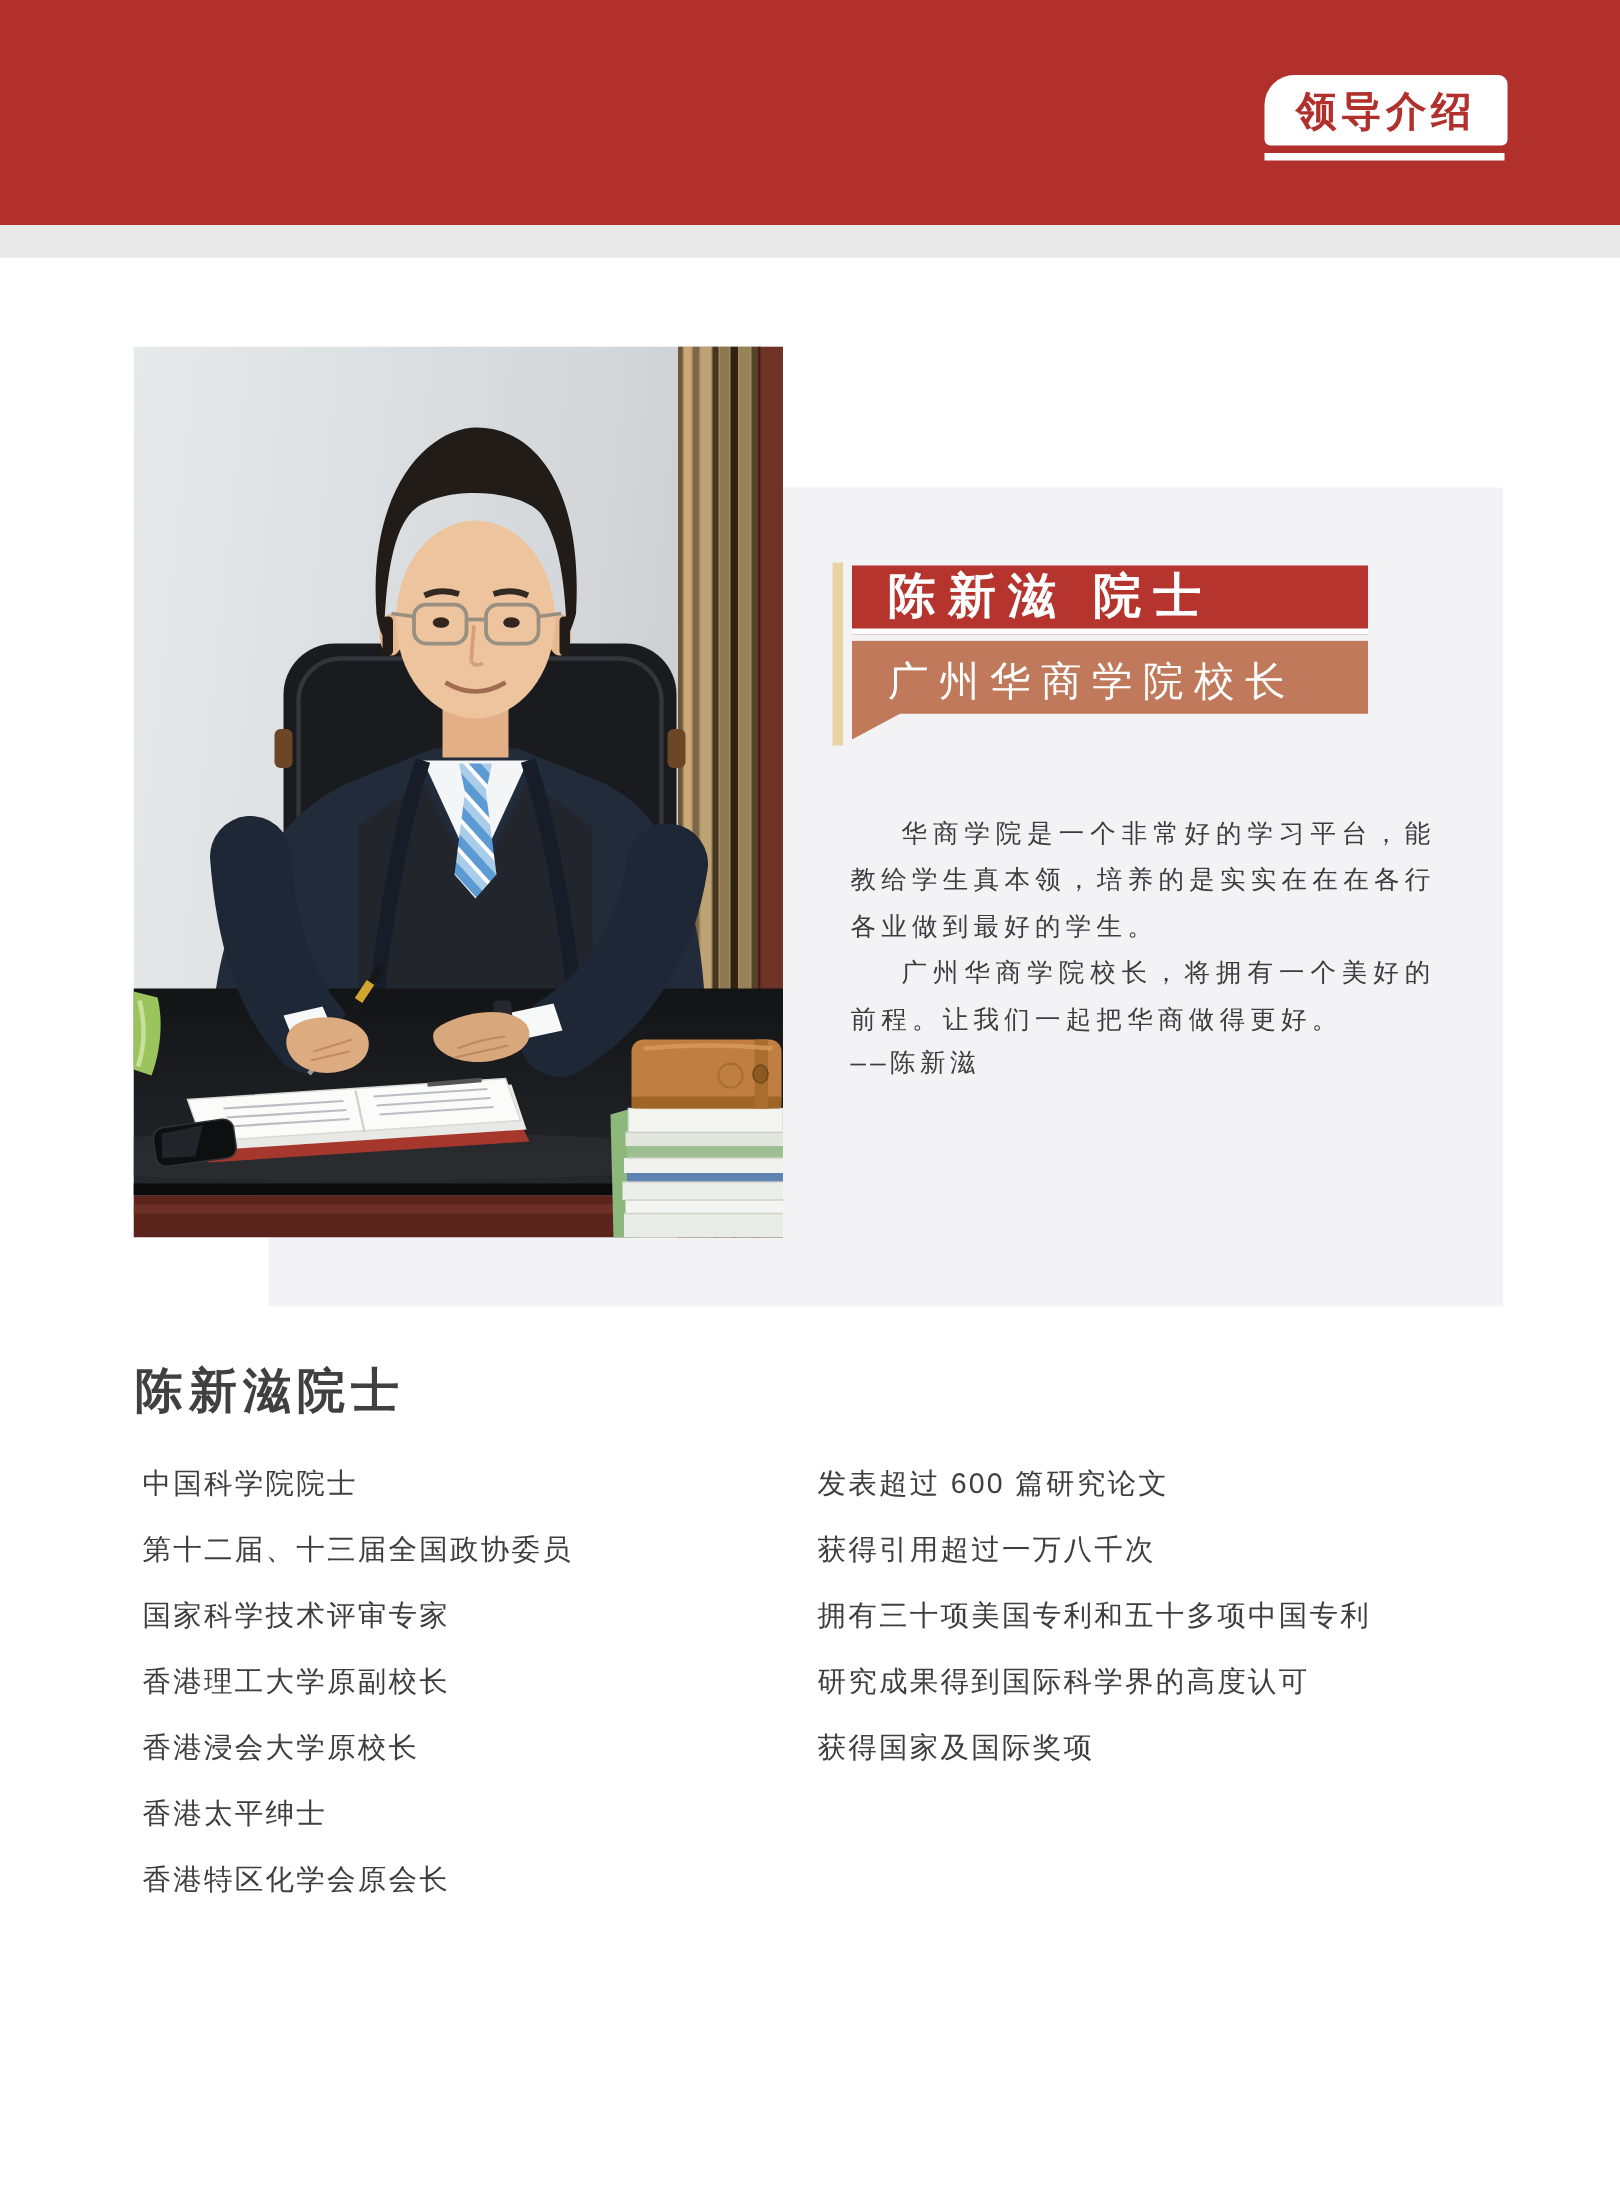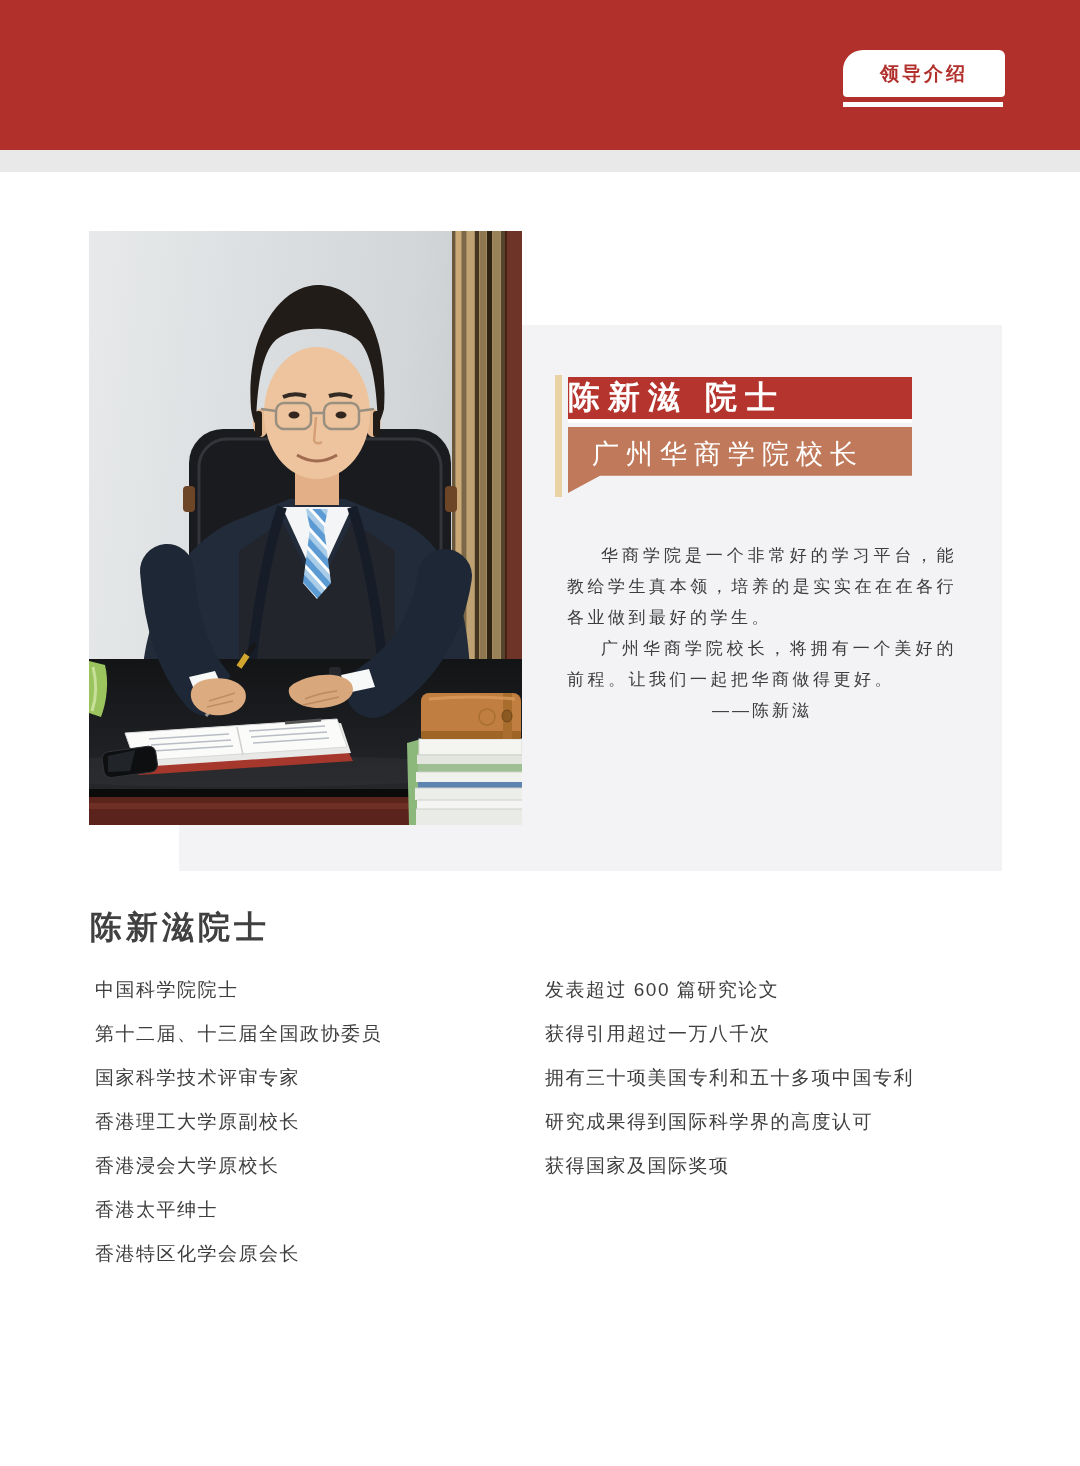--- a/index.html
+++ b/index.html
@@ -10,50 +10,50 @@
     font-family:"Liberation Sans","DejaVu Sans",sans-serif;
     color:#3d3d3d;
   }
   
   .header-band { position:absolute; left:0; top:0; width:1080px; height:150px; background:#b2302c; }
   .gray-strip  { position:absolute; left:0; top:150px; width:1080px; height:22px; background:#e9e9e9; }
   .badge {
     position:absolute; left:843px; top:50px; width:162px; height:47px;
     background:#ffffff; border-radius:20px 6px 4px 4px;
     display:flex; align-items:center; justify-content:center;
-    color:#b2302c; font-weight:bold; font-size:19px; letter-spacing:3px;
+    color:#b2302c; font-weight:bold; font-size:27px; letter-spacing:3px;
   }
   .badge-underline { position:absolute; left:843px; top:102px; width:160px; height:5px; background:#ffffff; }
   
   .panel { position:absolute; left:179px; top:325px; width:823px; height:546px; background:#f3f3f6; }
   .photo { position:absolute; left:89px; top:231px; width:433px; height:594px; }
   .photo svg { display:block; width:433px; height:594px; }
   
   .ribbon-tan { position:absolute; left:555px; top:375px; width:7px; height:122px; background:#e9d3a5; }
   .ribbon-red {
     position:absolute; left:568px; top:377px; width:344px; height:46px;
     background:#b5342e; border-bottom:4px solid #ffffff;
-    display:flex; align-items:center; 
+    display:flex; align-items:center; padding-left:24px;
     color:#ffffff; font-size:32px; font-weight:bold; letter-spacing:8px;
   }
   .ribbon-brown {
     position:absolute; left:568px; top:427px; width:344px; height:66px;
     background:#c0795a;
     clip-path:polygon(0 0, 100% 0, 100% 74%, 9.3% 74%, 0 100%);
     padding:9px 16px 0 24px;
     color:#ffffff; font-size:27px; letter-spacing:7px;
   }
   
   .quote {
     position:absolute; left:567px; top:540px; width:390px;
     font-size:17px; line-height:31px; letter-spacing:3.5px;
     color:#3d3d3d; text-align:justify;
   }
   .quote p { text-indent:2em; }
-  .quote .attribution { text-indent:0; text-align:center; letter-spacing:3px; }
+  .quote .attribution { text-indent:0; text-align:left; letter-spacing:3px;font-family:Liberation Mono, monospace; }
   
   .bio-heading {
     position:absolute; left:90px; top:906px;
     font-size:32px; font-weight:bold; letter-spacing:4px; color:#404040;
   }
   .bio-col { position:absolute; top:963px; list-style:none; }
   .bio-col.left  { left:95px; }
   .bio-col.right { left:545px; }
   .bio-col .item { font-size:19px; line-height:34px; letter-spacing:1.5px; color:#3e3e3e;margin-top:10px; }
   

